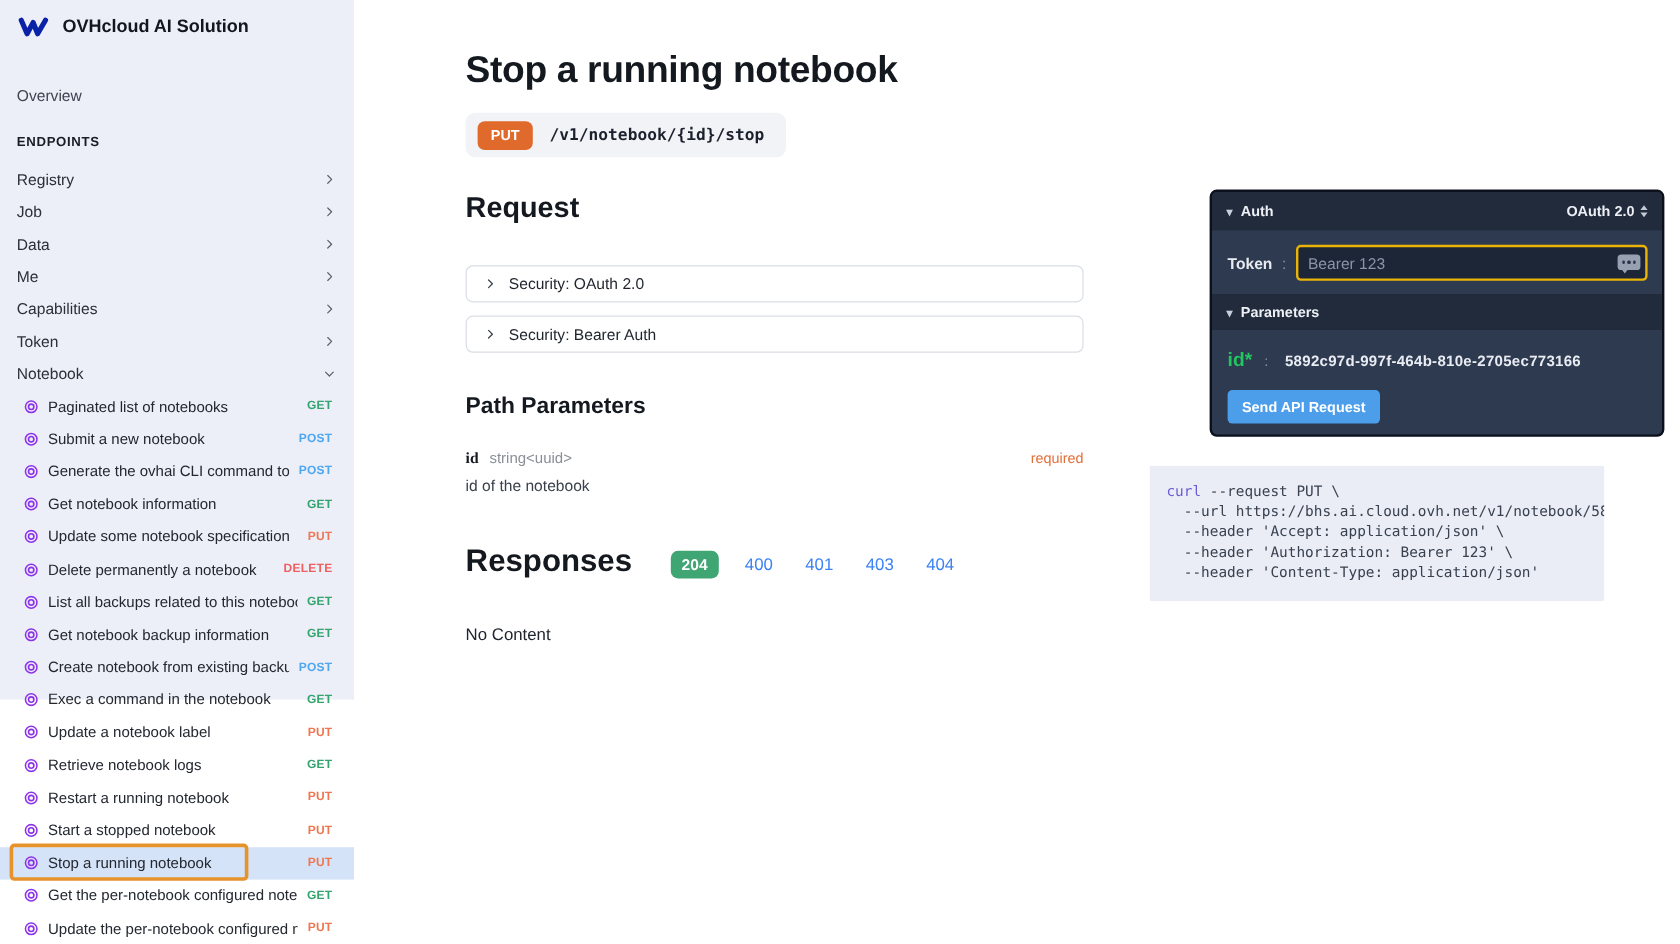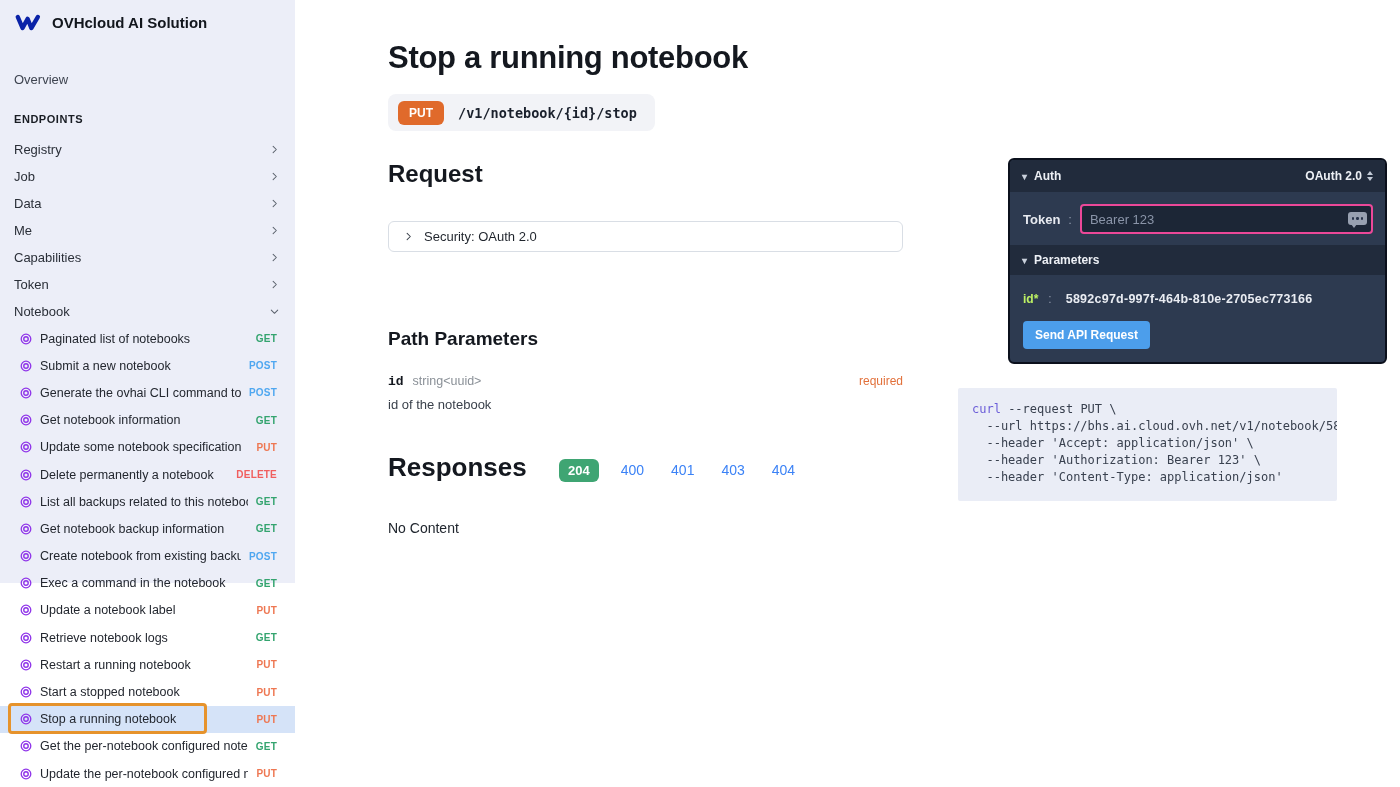--- a/index.html
+++ b/index.html
@@ -30,21 +30,21 @@
   .page-title { position:absolute; left:388px; top:40px; font-size:31px; font-weight:700; letter-spacing:-.3px; color:#14181F; }
   .endpoint-pill { position:absolute; left:388px; top:94px; height:37px; background:#F2F3F7; border-radius:8px; display:inline-flex; align-items:center; gap:14px; padding:0 18px 0 10px; }
   .method-badge { background:#E06A2B; color:#fff; font-size:12px; font-weight:700; padding:5px 11px; border-radius:6px; }
   .endpoint-path { font-family:"DejaVu Sans Mono", monospace; font-size:13.5px; font-weight:700; color:#1A202C; }
   .request-h { position:absolute; left:388px; top:160px; font-size:24px; font-weight:700; }
   .security-list { position:absolute; left:388px; top:221px; width:515px; }
   .security-row { height:31px; border:1px solid #D9DEE5; border-radius:6px; background:#fff; display:flex; align-items:center; gap:10px; padding:0 14px; font-size:13px; color:#1F242C; margin-bottom:11px; cursor:pointer; }
   .security-row svg { width:11px; height:11px; color:#3A414B; flex:none; }
   .pathparams-h { position:absolute; left:388px; top:328px; font-size:19px; font-weight:700; }
   .param-row { position:absolute; left:388px; top:374px; width:515px; display:flex; align-items:baseline; }
-  .param-name { font-family:Liberation Mono, monospace; font-size:13px; font-weight:700; color:#14181F; }
+  .param-name { font-family:Liberation Serif, serif; font-size:13px; font-weight:700; color:#14181F; }
   .param-type { font-size:12.5px; color:#8A9097; margin-left:9px; }
   .param-required { margin-left:auto; font-size:12px; color:#E2703A; }
   .param-desc { position:absolute; left:388px; top:397px; font-size:13px; color:#3A414B; }
   .responses-h { position:absolute; left:388px; top:452px; font-size:26px; font-weight:700; }
   .status-row { position:absolute; left:559px; top:458px; display:flex; align-items:center; gap:17px; }
   .status { font-size:14px; color:#3b82f6; padding:4px 5px; cursor:pointer; }
   .status.active { background:#3FA573; color:#fff; font-weight:700; font-size:13px; padding:4px 9px; border-radius:6px; }
   .no-content { position:absolute; left:388px; top:520px; font-size:14px; color:#20262E; }
   
   .try-panel { position:absolute; left:1008px; top:158px; width:379px; height:206px; background:#2D3A50; border:2px solid #0B101C; border-radius:6px; overflow:hidden; }
@@ -53,26 +53,26 @@
   .panel-h .spacer { flex:1; }
   .scheme-select { display:flex; align-items:center; gap:5px; cursor:pointer; color:#EDF0F5; font-weight:600; }
   .sort-icon { display:inline-flex; flex-direction:column; gap:2px; }
   .sort-icon i { width:0; height:0; border-left:3.5px solid transparent; border-right:3.5px solid transparent; display:block; }
   .sort-icon .up { border-bottom:4px solid #C2CAD6; }
   .sort-icon .dn { border-top:4px solid #C2CAD6; }
   .token-row { display:flex; align-items:center; gap:8px; padding:12px 12px 11px 13px; }
   .token-label { font-size:13px; color:#E8EBF1; font-weight:600; }
   .token-colon { font-size:13px; color:#8E98AA; }
   .token-input-wrap { position:relative; flex:1; }
-  .token-input { width:100%; height:30px; background:#1C2636; border:2px solid #ec4899; border-radius:4px; color:#8A94A8; font-size:13px; padding:0 28px 0 8px; font-family:"Liberation Sans", sans-serif; outline:none; }
+  .token-input { width:100%; height:30px; background:#1C2636; border:2px solid #eab308; border-radius:4px; color:#8A94A8; font-size:13px; padding:0 28px 0 8px; font-family:"Liberation Sans", sans-serif; outline:none; }
   .bubble-icon { position:absolute; right:6px; top:8px; width:19px; height:13px; background:#97A0B0; border-radius:3px; display:flex; align-items:center; justify-content:center; gap:2px; cursor:pointer; }
   .bubble-icon i { width:2.5px; height:2.5px; background:#27334A; border-radius:50%; display:block; }
   .bubble-icon::after { content:""; position:absolute; left:3px; bottom:-3px; border-left:3px solid transparent; border-right:3px solid transparent; border-top:4px solid #97A0B0; }
   .kv-row { display:flex; align-items:baseline; padding:17px 12px 0 13px; }
-  .kv-name { font-size:12px; font-weight:700; color:#bef264; }
+  .kv-name { font-size:16px; font-weight:700; color:#22c55e; }
   .kv-colon { font-size:12px; color:#8E98AA; margin:0 14px 0 10px; }
   .kv-value { font-size:12.5px; font-weight:600; color:#E9ECF2; letter-spacing:.02em; }
   .send-btn { margin:15px 0 0 13px; background:#4C9EEB; color:#fff; border:none; font-size:12px; font-weight:700; padding:7px 12px; border-radius:4px; cursor:pointer; font-family:"Liberation Sans", sans-serif; }
   
   .sample-panel { position:absolute; left:958px; top:388px; width:379px; border-radius:2px; overflow:hidden; }
   .sample-h { height:30px; background:#DFE3EF; display:flex; align-items:center; padding:0 13px; font-size:12.5px; color:#40475A; }
   .sample-h svg { width:10px; height:10px; color:#565D6E; margin-left:7px; }
   .copy-icon { position:relative; width:13px; height:13px; margin-left:auto; cursor:pointer; }
   .copy-icon::before { content:""; position:absolute; left:0; bottom:0; width:8px; height:8px; border:1.5px solid #4A5160; background:#4A5160; border-radius:1px; }
   .copy-icon::after { content:""; position:absolute; right:0; top:0; width:8px; height:8px; border:1.5px solid #4A5160; border-radius:1px; }
@@ -285,20 +285,26 @@
 
 <h2 class="request-h">Request</h2>
 
 <div class="security-list" id="security-list">
     <div class="security-row">
       <svg viewBox="0 0 24 24" fill="none" stroke="currentColor" stroke-width="2.2" stroke-linecap="round" stroke-linejoin="round">
         <path d="M9 5l7 7-7 7"></path>
       </svg>
       <span>Security: OAuth 2.0</span>
     </div>
+    <div class="security-row">
+      <svg viewBox="0 0 24 24" fill="none" stroke="currentColor" stroke-width="2.2" stroke-linecap="round" stroke-linejoin="round">
+        <path d="M9 5l7 7-7 7"></path>
+      </svg>
+      <span>Security: Bearer Auth</span>
+    </div>
   </div>
 
 <h3 class="pathparams-h">Path Parameters</h3>
 
 <div class="param-row">
   <span class="param-name">id</span>
   <span class="param-type">string&lt;uuid&gt;</span>
   <span class="param-required">required</span>
 </div>
 <div class="param-desc">id of the notebook</div>

